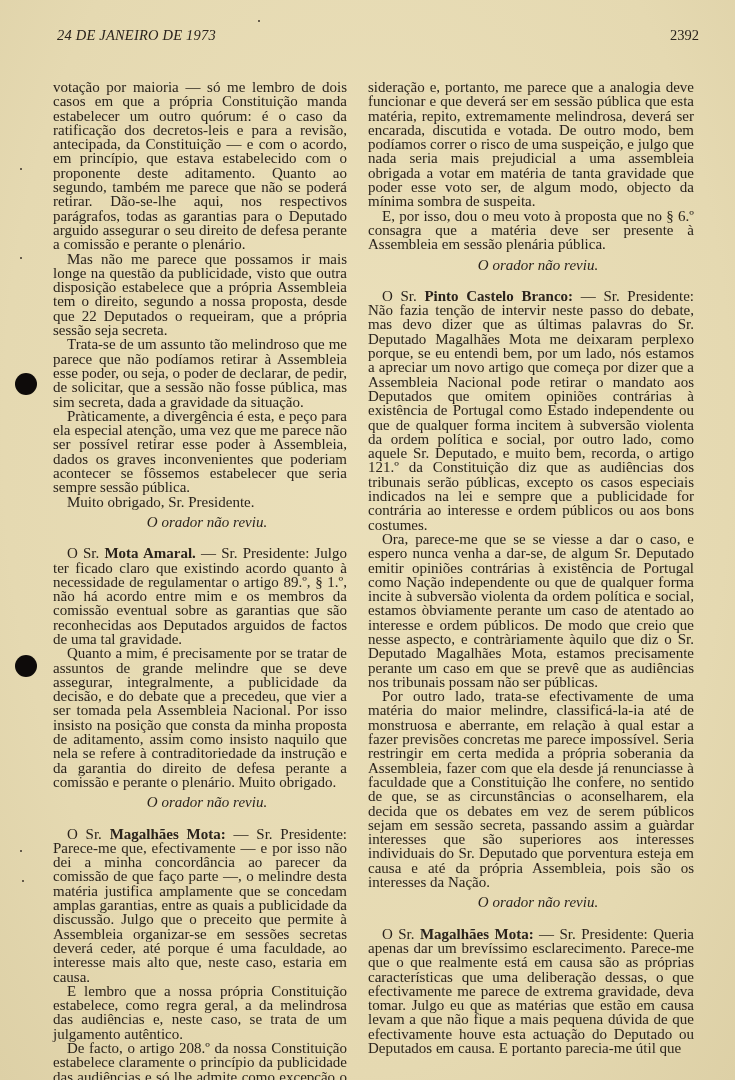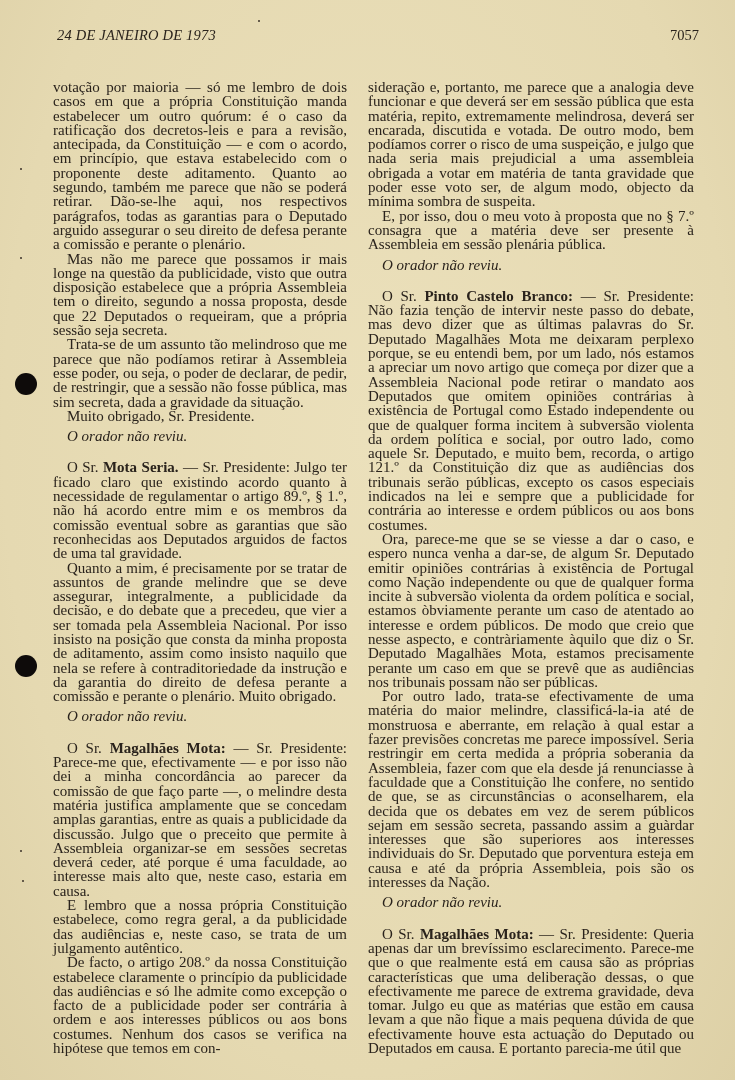--- a/index.html
+++ b/index.html
@@ -24,64 +24,65 @@
     .col {
       position: absolute; top: 80px;
       font-size: 15px; line-height: 14.3px;
       text-align: justify;
       hyphens: manual;
     }
     .col.left { left: 53px; width: 294px; }
     .col.right { left: 368px; width: 326px; }
     .col p { margin: 0; text-indent: 14px; }
     .col p.cont { text-indent: 0; }
-    .col p.note { font-style: italic; text-indent: 14px; margin-top: 6px; margin-bottom: 17px; text-align: left; }
+    .col p.note { font-style: italic; text-indent: 14px; margin-top: 6px; margin-bottom: 17px; text-align: center; }
     .col p.speech { margin-top: 0; }
     .speaker { font-weight: bold; }
     .hole {
       position: absolute; width: 22px; height: 22px; border-radius: 50%;
       background: #0e0b0a; left: 15px;
     }
     .speck { position: absolute; width: 2px; height: 2px; background: #3b322a; border-radius: 1px; }
   </style>
 </head>
 <body>
 
 <div class="page">
 
   <div class="header">
     <span class="date">24 DE JANEIRO DE 1973</span>
-    <span class="pageno">7057</span>
+    <span class="pageno">2392</span>
   </div>
 
   <div class="hole" style="top:373px;"></div>
   <div class="hole" style="top:655px;"></div>
   <div class="speck" style="left:20px;top:168px;"></div>
   <div class="speck" style="left:20px;top:257px;"></div>
   <div class="speck" style="left:20px;top:850px;"></div>
   <div class="speck" style="left:22px;top:880px;"></div>
   <div class="speck" style="left:258px;top:20px;"></div>
 
   <div class="col left">
     <p class="cont">votação por maioria — só me lembro de dois casos em que a própria Constituição manda estabelecer um outro quórum: é o caso da ratificação dos decretos-leis e para a revisão, antecipada, da Constituição — e com o acordo, em princípio, que estava estabelecido com o proponente deste aditamento. Quanto ao segundo, também me parece que não se poderá retirar. Dão-se-lhe aqui, nos respectivos parágrafos, todas as garantias para o Deputado arguido assegurar o seu direito de defesa perante a comissão e perante o plenário.</p>
     <p>Mas não me parece que possamos ir mais longe na questão da publicidade, visto que outra disposição estabelece que a própria Assembleia tem o direito, segundo a nossa proposta, desde que 22 Deputados o requeiram, que a própria sessão seja secreta.</p>
-    <p>Trata-se de um assunto tão melindroso que me parece que não podíamos retirar à Assembleia esse poder, ou seja, o poder de declarar, de pedir, de restringir, que a sessão não fosse pública, mas sim secreta, dada a gravidade da situação.</p>
+    <p>Trata-se de um assunto tão melindroso que me parece que não podíamos retirar à Assembleia esse poder, ou seja, o poder de declarar, de pedir, de solicitar, que a sessão não fosse pública, mas sim secreta, dada a gravidade da situação.</p>
+    <p>Pràticamente, a divergência é esta, e peço para ela especial atenção, uma vez que me parece não ser possível retirar esse poder à Assembleia, dados os graves inconvenientes que poderiam acontecer se fôssemos estabelecer que seria sempre sessão pública.</p>
     <p>Muito obrigado, Sr. Presidente.</p>
     <p class="note">O orador não reviu.</p>
-    <p class="speech"><span>O Sr. </span><span class="speaker">Mota Seria.</span><span> — Sr. Presidente: Julgo ter ficado claro que existindo acordo quanto à necessidade de regulamentar o artigo 89.º, § 1.º, não há acordo entre mim e os membros da comissão eventual sobre as garantias que são reconhecidas aos Deputados arguidos de factos de uma tal gravidade.</span></p>
+    <p class="speech"><span>O Sr. </span><span class="speaker">Mota Amaral.</span><span> — Sr. Presidente: Julgo ter ficado claro que existindo acordo quanto à necessidade de regulamentar o artigo 89.º, § 1.º, não há acordo entre mim e os membros da comissão eventual sobre as garantias que são reconhecidas aos Deputados arguidos de factos de uma tal gravidade.</span></p>
     <p>Quanto a mim, é precisamente por se tratar de assuntos de grande melindre que se deve assegurar, integralmente, a publicidade da decisão, e do debate que a precedeu, que vier a ser tomada pela Assembleia Nacional. Por isso insisto na posição que consta da minha proposta de aditamento, assim como insisto naquilo que nela se refere à contraditoriedade da instrução e da garantia do direito de defesa perante a comissão e perante o plenário. Muito obrigado.</p>
     <p class="note">O orador não reviu.</p>
     <p class="speech"><span>O Sr. </span><span class="speaker">Magalhães Mota:</span><span> — Sr. Presidente: Parece-me que, efectivamente — e por isso não dei a minha concordância ao parecer da comissão de que faço parte —, o melindre desta matéria justifica amplamente que se concedam amplas garantias, entre as quais a publicidade da discussão. Julgo que o preceito que permite à Assembleia organizar-se em sessões secretas deverá ceder, até porque é uma faculdade, ao interesse mais alto que, neste caso, estaria em causa.</span></p>
-    <p>E lembro que a nossa própria Constituição estabelece, como regra geral, a da publicidade das audiências e, neste caso, se trata de um julgamento autêntico.</p>
+    <p>E lembro que a nossa própria Constituição estabelece, como regra geral, a da melindrosa das audiências e, neste caso, se trata de um julgamento autêntico.</p>
     <p>De facto, o artigo 208.º da nossa Constituição estabelece claramente o princípio da publicidade das audiências e só lhe admite como excepção o facto de a publicidade poder ser contrária à ordem e aos interesses públicos ou aos bons costumes. Nenhum dos casos se verifica na hipótese que temos em con-</p>
   </div>
 
   <div class="col right">
     <p class="cont">sideração e, portanto, me parece que a analogia deve funcionar e que deverá ser em sessão pública que esta matéria, repito, extremamente melindrosa, deverá ser encarada, discutida e votada. De outro modo, bem podíamos correr o risco de uma suspeição, e julgo que nada seria mais prejudicial a uma assembleia obrigada a votar em matéria de tanta gravidade que poder esse voto ser, de algum modo, objecto da mínima sombra de suspeita.</p>
-    <p>E, por isso, dou o meu voto à proposta que no § 7.º consagra que a matéria deve ser presente à Assembleia em sessão plenária pública.</p>
+    <p>E, por isso, dou o meu voto à proposta que no § 6.º consagra que a matéria deve ser presente à Assembleia em sessão plenária pública.</p>
     <p class="note">O orador não reviu.</p>
     <p class="speech"><span>O Sr. </span><span class="speaker">Pinto Castelo Branco:</span><span> — Sr. Presidente: Não fazia tenção de intervir neste passo do debate, mas devo dizer que as últimas palavras do Sr. Deputado Magalhães Mota me deixaram perplexo porque, se eu entendi bem, por um lado, nós estamos a apreciar um novo artigo que começa por dizer que a Assembleia Nacional pode retirar o mandato aos Deputados que omitem opiniões contrárias à existência de Portugal como Estado independente ou que de qualquer forma incitem à subversão violenta da ordem política e social, por outro lado, como aquele Sr. Deputado, e muito bem, recorda, o artigo 121.º da Constituição diz que as audiências dos tribunais serão públicas, excepto os casos especiais indicados na lei e sempre que a publicidade for contrária ao interesse e ordem públicos ou aos bons costumes.</span></p>
     <p>Ora, parece-me que se se viesse a dar o caso, e espero nunca venha a dar-se, de algum Sr. Deputado emitir opiniões contrárias à existência de Portugal como Nação independente ou que de qualquer forma incite à subversão violenta da ordem política e social, estamos òbviamente perante um caso de atentado ao interesse e ordem públicos. De modo que creio que nesse aspecto, e contràriamente àquilo que diz o Sr. Deputado Magalhães Mota, estamos precisamente perante um caso em que se prevê que as audiências nos tribunais possam não ser públicas.</p>
     <p>Por outro lado, trata-se efectivamente de uma matéria do maior melindre, classificá-la-ia até de monstruosa e aberrante, em relação à qual estar a fazer previsões concretas me parece impossível. Seria restringir em certa medida a própria soberania da Assembleia, fazer com que ela desde já renunciasse à faculdade que a Constituição lhe confere, no sentido de que, se as circunstâncias o aconselharem, ela decida que os debates em vez de serem públicos sejam em sessão secreta, passando assim a guàrdar interesses que são superiores aos interesses individuais do Sr. Deputado que porventura esteja em causa e até da própria Assembleia, pois são os interesses da Nação.</p>
     <p class="note">O orador não reviu.</p>
     <p class="speech"><span>O Sr. </span><span class="speaker">Magalhães Mota:</span><span> — Sr. Presidente: Queria apenas dar um brevíssimo esclarecimento. Parece-me que o que realmente está em causa são as próprias características que uma deliberação dessas, o que efectivamente me parece de extrema gravidade, deva tomar. Julgo eu que as matérias que estão em causa levam a que não fique a mais pequena dúvida de que efectivamente houve esta actuação do Deputado ou Deputados em causa. E portanto parecia-me útil que</span></p>
   </div>
 
 </div>
 

